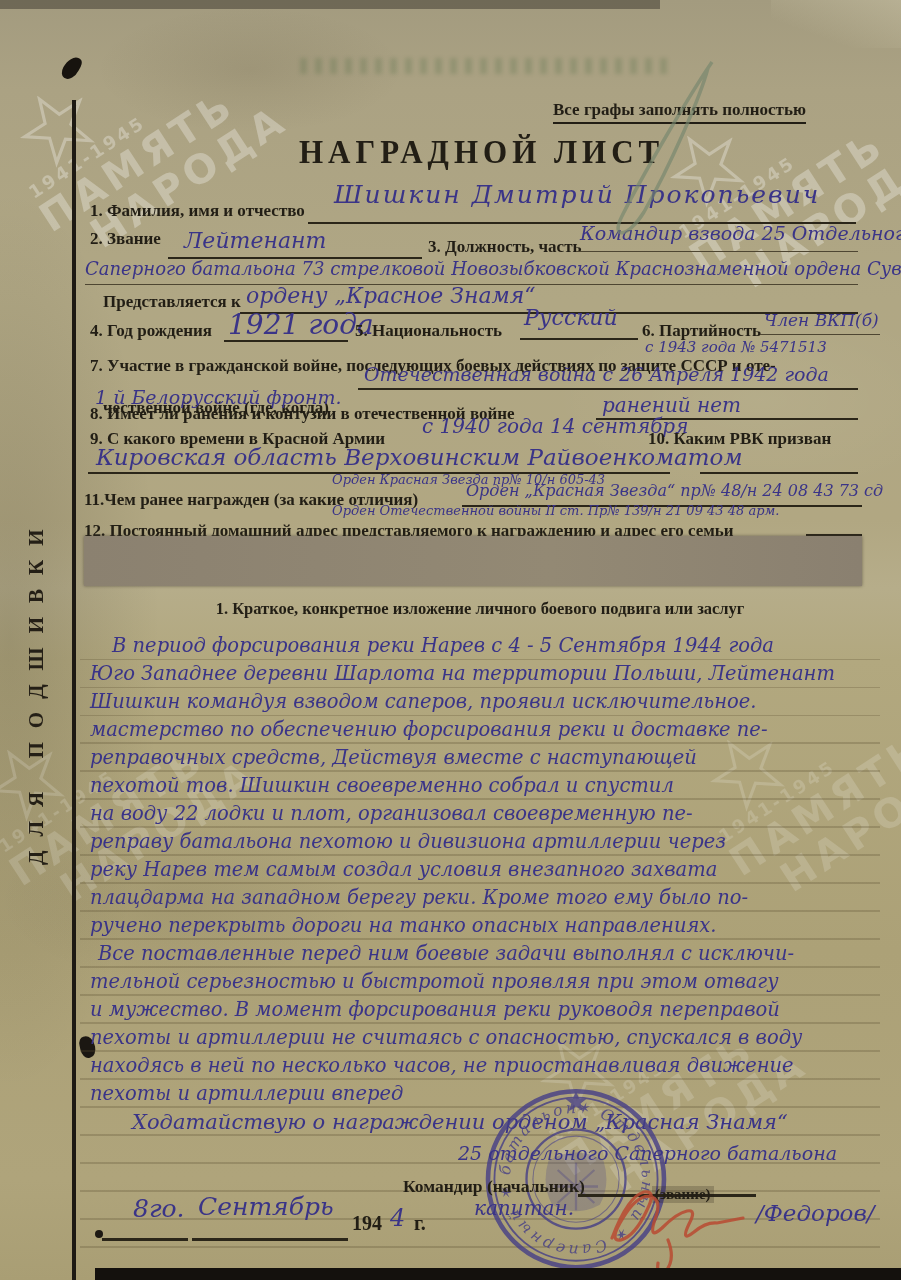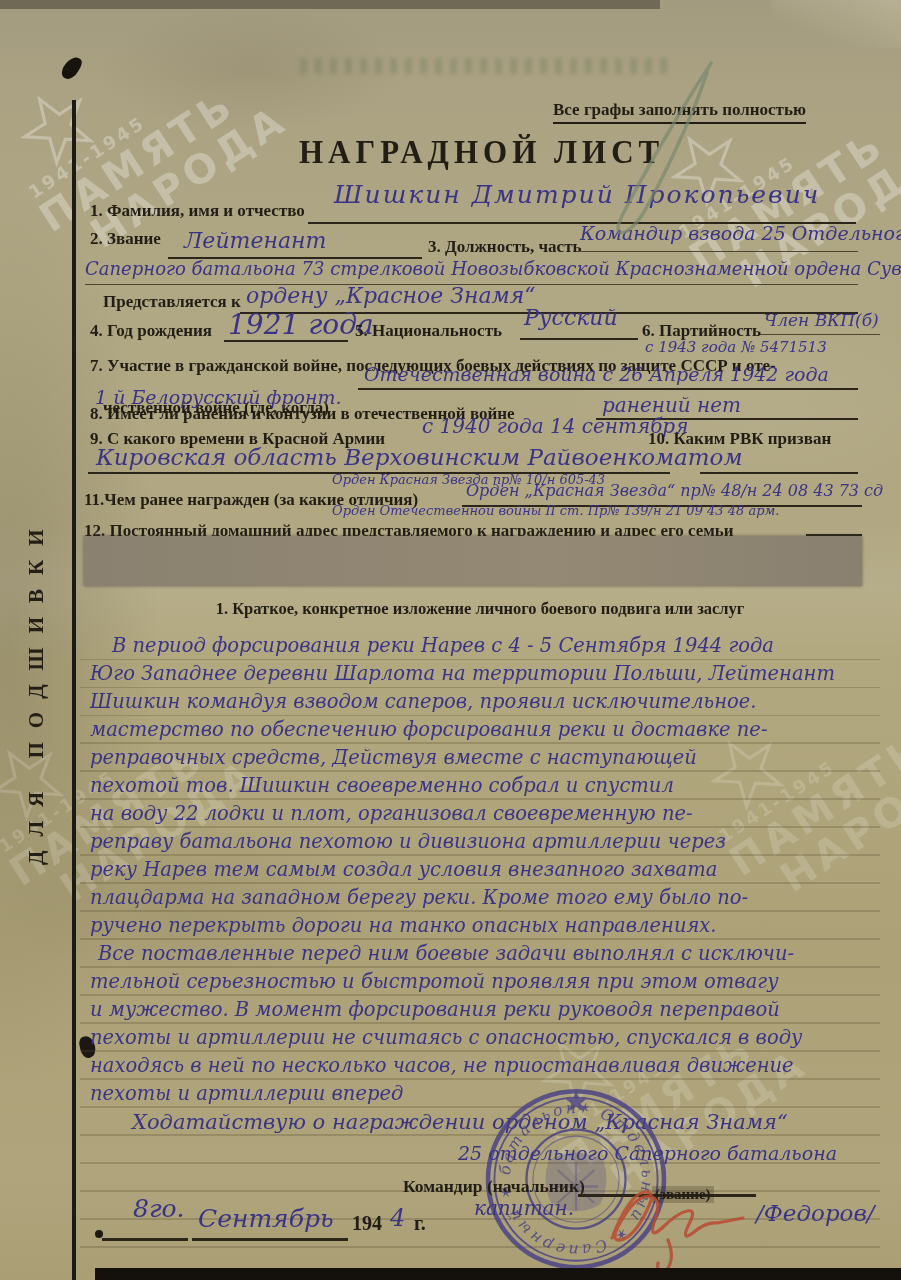--- a/index.html
+++ b/index.html
@@ -218,21 +218,21 @@
   <div class="hand" style="left:458px;top:1142px;font-size:19px;">25 отдельного Саперного батальона</div>
   <div class="printed" style="left:403px;top:1176px;font-size:17.5px;">Командир (начальник)</div>
   <div class="rule" style="left:578px;top:1194px;width:178px;border-bottom-width:3px;"></div>
   <div class="hand" style="left:474px;top:1196px;font-size:20px;">капитан.</div>
   <div class="printed zvanie-label" style="left:652px;top:1186px;font-size:15px;">(звание)</div>
   <div class="hand" style="left:756px;top:1200px;font-size:23px;text-align:right;">/Федоров/</div>
 
   <div class="date-dot"></div>
   <div class="hand" style="left:133px;top:1194px;font-size:25px;">8го.</div>
   <div class="rule" style="left:102px;top:1238px;width:86px;border-bottom-width:3px;"></div>
-  <div class="hand" style="left:198px;top:1192px;font-size:25px;margin-top:12px;">Сентябрь</div>
+  <div class="hand" style="left:198px;top:1192px;font-size:25px;">Сентябрь</div>
   <div class="rule" style="left:192px;top:1238px;width:156px;border-bottom-width:3px;"></div>
   <div class="printed" style="left:352px;top:1212px;font-size:20px;">194</div>
   <div class="hand" style="left:390px;top:1204px;font-size:24px;">4</div>
   <div class="printed" style="left:414px;top:1212px;font-size:20px;">г.</div>
 
   <svg class="ink-svg">
     <path d="M712 62 C690 94 642 176 622 216 C610 240 628 238 644 212 C670 166 700 98 708 68" fill="none" stroke="#75856d" stroke-width="3.5" opacity="0.65"></path>
     <path d="M612 1238 q16 -42 32 -46 q13 -2 3 18 q-12 26 -26 30 q-13 2 2 -22 q15 -25 29 -21 q10 4 3 22 q-7 22 7 9 q15 -15 25 -17 q10 -2 2 13 q-9 19 5 8 q12 -10 23 -9 l26 -5 M668 1240 q8 20 -3 32 q-9 9 -7 -9" fill="none" stroke="#b84a31" stroke-width="3.2" opacity="0.85" stroke-linecap="round"></path>
   </svg>
 

